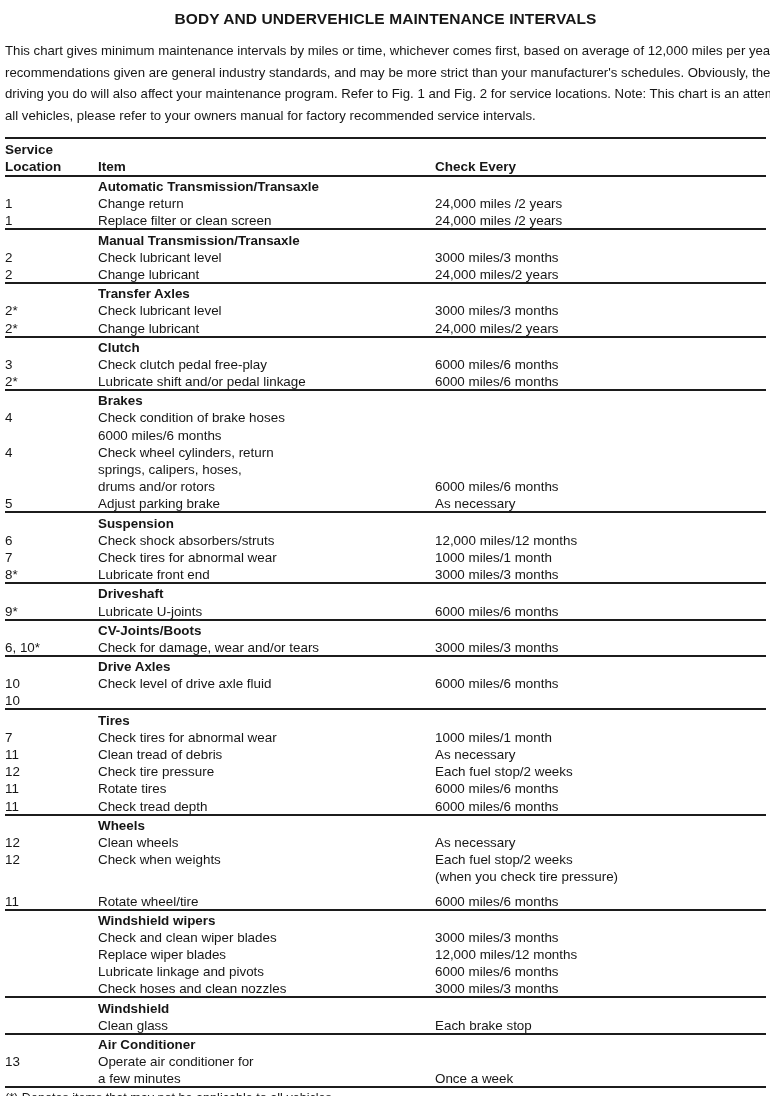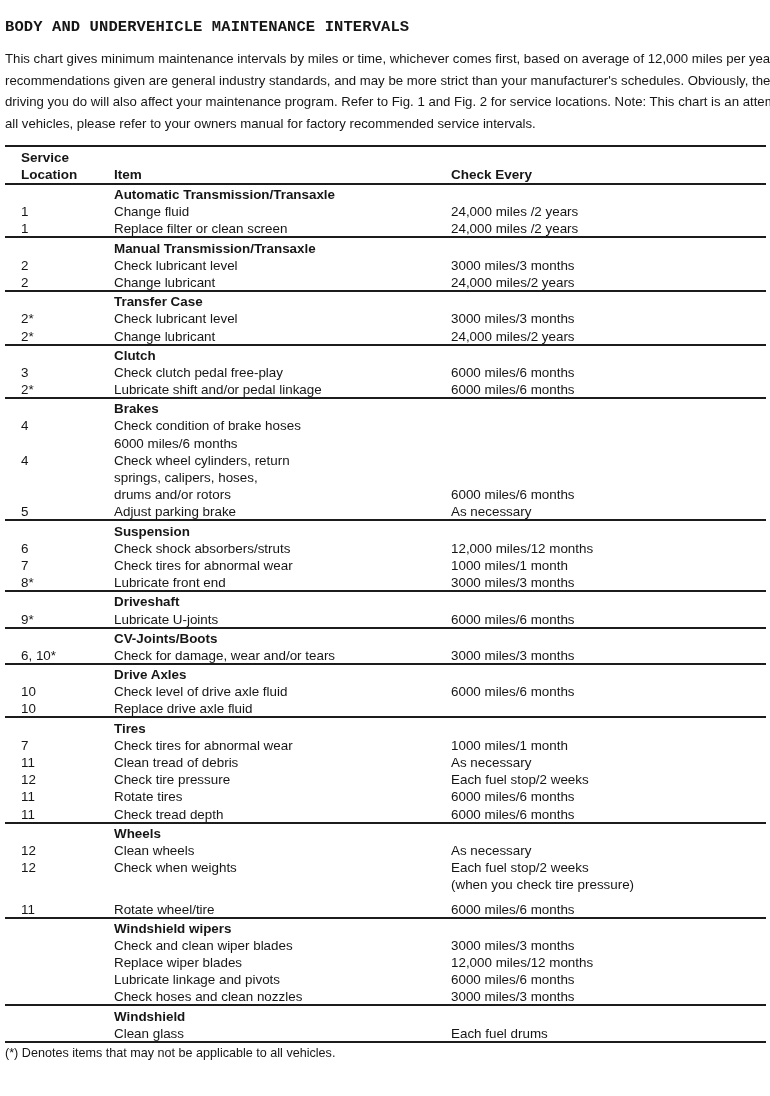--- a/index.html
+++ b/index.html
@@ -6,37 +6,36 @@
   body {
     width:770px; height:1096px;
     background:#ffffff;
     color:#161616;
     font-family:"Liberation Sans","DejaVu Sans",sans-serif;
     overflow:hidden;
   }
   .page { padding:4px 4px 0 5px; }
 
   .title {
-    text-align:left;
+    text-align:center;
     font-weight:bold;
     font-size:15.5px;
     letter-spacing:0.1px;
-    margin-top:14px;
-    font-family:Liberation Mono, monospace;
+    margin-top:6px;
   }
 
   .intro { margin-top:12px; font-size:13.2px; }
   .intro .line { line-height:21.7px; white-space:nowrap; }
 
   .mtable { margin-top:10px; border-top:2.5px solid #1c1c1c; }
 
   .thead { border-bottom:2px solid #1c1c1c; padding:2px 0 1px; font-weight:bold; font-size:13.5px; }
   .hline { display:flex; height:16.5px; align-items:flex-end; }
 
-  .c1 { width:93px; flex:none; overflow:hidden;margin-left:16px; }
+  .c1 { width:93px; flex:none; overflow:hidden; }
   .c2 { width:337px; flex:none; overflow:hidden; }
   .c3 { flex:1; overflow:hidden; }
 
   .row { display:flex; height:17.2px; font-size:13.4px; align-items:flex-end; line-height:15px; }
   .sec-name { font-weight:bold;margin-top:18px; }
 
   .section { border-bottom:2px solid #1c1c1c; }
 
   .footnote { font-size:12.6px; padding-top:3px; line-height:15px; }
 </style>
@@ -71,21 +70,21 @@
 
     <div id="table-body">
         <div class="section">
           <div class="row">
             <div class="c1"></div>
             <div class="c2 sec-name">Automatic Transmission/Transaxle</div>
             <div class="c3"></div>
           </div>
           <div class="row">
             <div class="c1">1</div>
-            <div class="c2">Change fluid</div>
+            <div class="c2">Change return</div>
             <div class="c3">24,000 miles /2 years</div>
           </div>
           <div class="row">
             <div class="c1">1</div>
             <div class="c2">Replace filter or clean screen</div>
             <div class="c3">24,000 miles /2 years</div>
           </div>
         </div>
         <div class="section">
           <div class="row">
@@ -100,21 +99,21 @@
           </div>
           <div class="row">
             <div class="c1">2</div>
             <div class="c2">Change lubricant</div>
             <div class="c3">24,000 miles/2 years</div>
           </div>
         </div>
         <div class="section">
           <div class="row">
             <div class="c1"></div>
-            <div class="c2 sec-name">Transfer Case</div>
+            <div class="c2 sec-name">Transfer Axles</div>
             <div class="c3"></div>
           </div>
           <div class="row">
             <div class="c1">2*</div>
             <div class="c2">Check lubricant level</div>
             <div class="c3">3000 miles/3 months</div>
           </div>
           <div class="row">
             <div class="c1">2*</div>
             <div class="c2">Change lubricant</div>
@@ -226,21 +225,20 @@
             <div class="c2 sec-name">Drive Axles</div>
             <div class="c3"></div>
           </div>
           <div class="row">
             <div class="c1">10</div>
             <div class="c2">Check level of drive axle fluid</div>
             <div class="c3">6000 miles/6 months</div>
           </div>
           <div class="row">
             <div class="c1">10</div>
-            <div class="c2">Replace drive axle fluid</div>
           </div>
         </div>
         <div class="section">
           <div class="row">
             <div class="c1"></div>
             <div class="c2 sec-name">Tires</div>
             <div class="c3"></div>
           </div>
           <div class="row">
             <div class="c1">7</div>
@@ -324,21 +322,38 @@
         </div>
         <div class="section">
           <div class="row">
             <div class="c1"></div>
             <div class="c2 sec-name">Windshield</div>
             <div class="c3"></div>
           </div>
           <div class="row">
             <div class="c1"></div>
             <div class="c2">Clean glass</div>
-            <div class="c3">Each fuel drums</div>
+            <div class="c3">Each brake stop</div>
+          </div>
+        </div>
+        <div class="section">
+          <div class="row">
+            <div class="c1"></div>
+            <div class="c2 sec-name">Air Conditioner</div>
+            <div class="c3"></div>
+          </div>
+          <div class="row">
+            <div class="c1">13</div>
+            <div class="c2">Operate air conditioner for</div>
+            <div class="c3"></div>
+          </div>
+          <div class="row">
+            <div class="c1"></div>
+            <div class="c2">a few minutes</div>
+            <div class="c3">Once a week</div>
           </div>
         </div>
       </div>
 
     <div class="footnote">(*) Denotes items that may not be applicable to all vehicles.</div>
 
   </div>
 
 </div>
 

